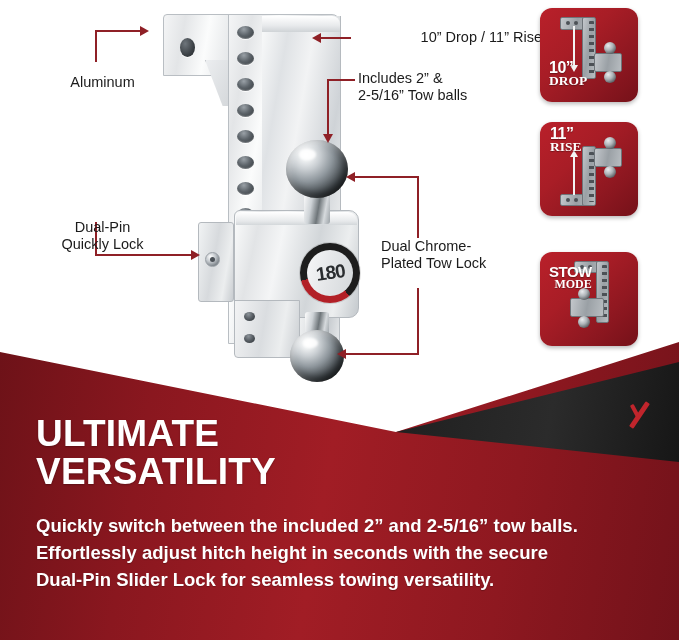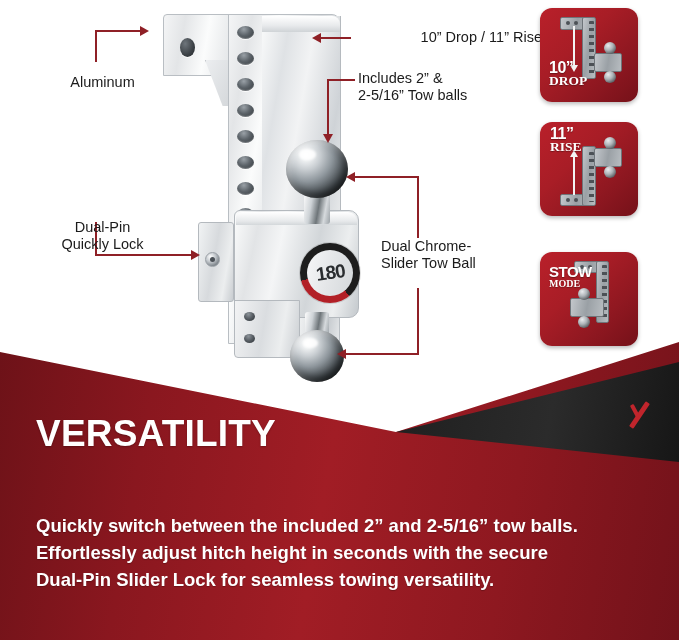--- a/index.html
+++ b/index.html
@@ -329,21 +329,21 @@
       <span>10” Drop / 11” Rise</span>
     </div>
 
     <div class="callout cl-right" id="cl-includes">
       <span>Includes 2” &amp;</span>
       <span>2-5/16” Tow balls</span>
     </div>
 
     <div class="callout cl-right" id="cl-chrome">
       <span>Dual Chrome-</span>
-      <span>Slider Tow Ball</span>
+      <span>Plated Tow Lock</span>
     </div>
 
     <div id="cards">
 
       <div class="card" id="card-drop">
         <div class="mini">
           <div class="mbar" style="left:20px;top:9px;width:34px;height:13px;border-radius:2px;"></div>
           <div class="mdot" style="left:26px;top:13px;"></div>
           <div class="mdot" style="left:34px;top:13px;"></div>
           <div class="mbar" style="left:42px;top:9px;width:14px;height:62px;border-radius:2px;"></div>
@@ -383,38 +383,39 @@
           <div class="mdot" style="left:40px;top:13px;"></div>
           <div class="mdot" style="left:48px;top:13px;"></div>
           <div class="mbar" style="left:56px;top:9px;width:13px;height:62px;border-radius:2px;"></div>
           <div class="mholes" style="left:62px;top:13px;height:54px;"></div>
           <div class="mbar" style="left:30px;top:46px;width:34px;height:19px;border-radius:2px;"></div>
           <div class="mball" style="left:38px;top:36px;width:12px;height:12px;"></div>
           <div class="mball" style="left:38px;top:64px;width:12px;height:12px;"></div>
         </div>
         <div class="card-label" id="lbl-stow">
           <span class="big" style="font-size:15px;">STOW</span>
-          <span class="small" style="font-size:10px;">MODE</span>
+          <span class="small" style="font-size:12px;text-align:right;">MODE</span>
         </div>
       </div>
 
     </div>
   </div>
 
   <div id="banner">
     <div id="banner-red"></div>
     <div id="banner-black"></div>
   </div>
 
   <div id="logo">
     <div id="logo-slash"></div>
     <div id="logo-slash2"></div>
   </div>
 
   <div id="headline">
+    <span>ULTIMATE</span>
     <span>VERSATILITY</span>
   </div>
 
   <div id="body-copy">
     <span>Quickly switch between the included 2” and 2-5/16” tow balls.</span>
     <span>Effortlessly adjust hitch height in seconds with the secure</span>
     <span>Dual-Pin Slider Lock for seamless towing versatility.</span>
   </div>
 
 </div>

